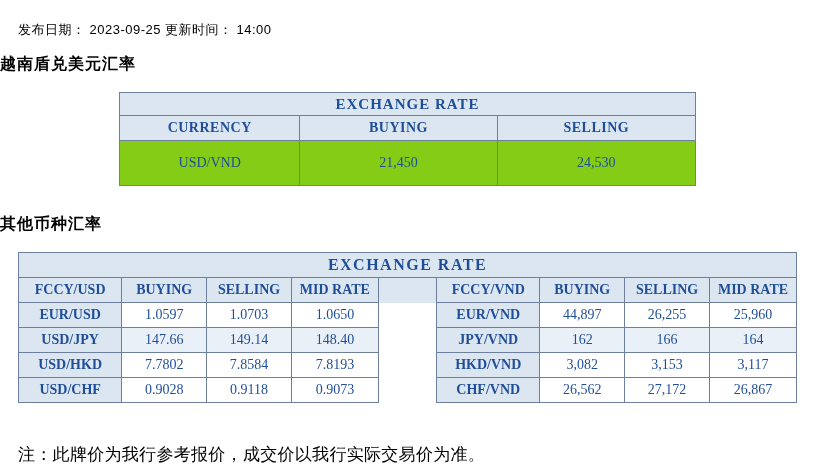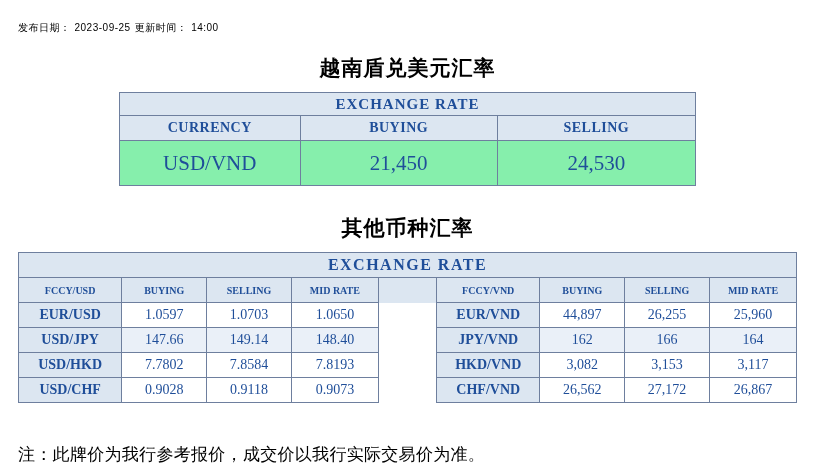--- a/index.html
+++ b/index.html
@@ -13,34 +13,34 @@
     font-family: "Liberation Serif", serif;
     color: #1f3864;
     position: relative;
     overflow: hidden;
   }
   .header-line {
     position: absolute;
     top: 21px;
     left: 18px;
     font-family: "Liberation Sans", sans-serif;
-    font-size: 10px;
+    font-size: 13px;
     color: #000000;
     letter-spacing: 0.5px;
     white-space: nowrap;
   }
   .header-line span { margin-right: 4px; }
 
   .title {
     position: absolute;
     width: 100%;
-    text-align: center;
+    text-align: left;
     font-family: "Liberation Sans", sans-serif;
     font-weight: bold;
-    font-size: 21px;
+    font-size: 16px;
     color: #000000;
     letter-spacing: 1px;
   }
   #title-main { top: 54px; }
   #title-other { top: 214px; }
 
   
   .main-table {
     position: absolute;
     top: 92px;
@@ -62,22 +62,22 @@
     letter-spacing: 1px;
   }
   .main-table .sub {
     background: #dce6f1;
     font-weight: bold;
     font-size: 14px;
     height: 22px;
     letter-spacing: 0.5px;
   }
   .main-table .val {
-    background: #86efac;
-    font-size: 21px;
+    background: #84cc16;
+    font-size: 14px;
     height: 42px;
   }
 
   
   .other-wrap {
     position: absolute;
     top: 252px;
     left: 18px;
     width: 779px;
   }
@@ -97,21 +97,21 @@
   .other-table .band {
     background: #dce6f1;
     font-weight: bold;
     font-size: 16px;
     letter-spacing: 1.5px;
     height: 24px;
   }
   .other-table .colhead {
     background: #dce6f1;
     font-weight: bold;
-    font-size: 10px;
+    font-size: 14px;
     margin-top: 43px;
   }
   .other-table .pair {
     background: #dce6f1;
     font-weight: bold;
     text-align: center;
     margin-left: 40px;
   }
   .other-table .num {
     background: #ffffff;

